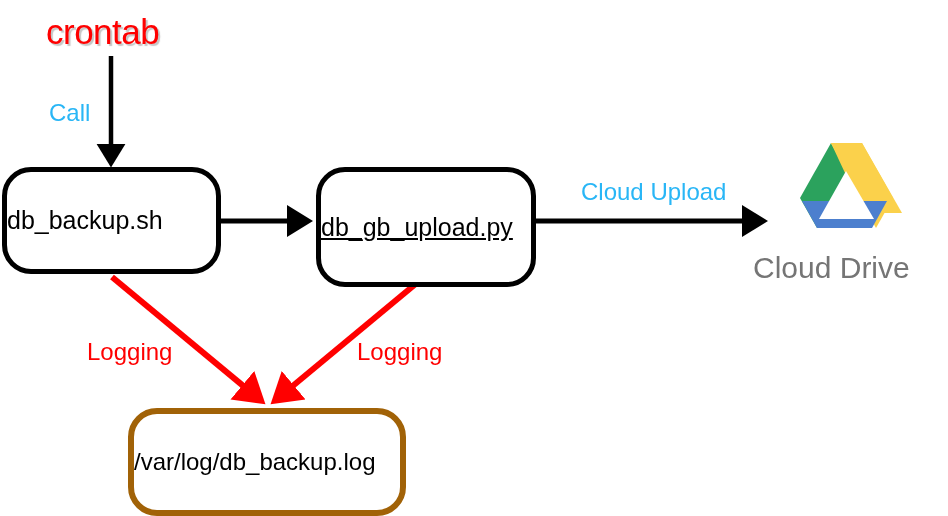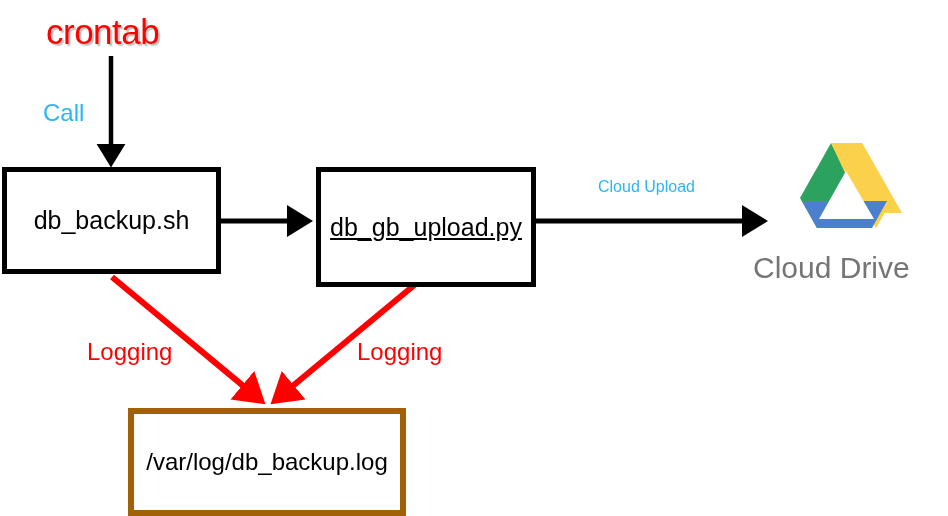--- a/index.html
+++ b/index.html
@@ -23,21 +23,22 @@
     top: 0;
     width: 948px;
     height: 516px;
   }
   .node-box {
     position: absolute;
     box-sizing: border-box;
     background: #ffffff;
     display: flex;
     align-items: center;
-    justify-content: center;
+    justify-content: flex-start;
+    border-radius: 29px;
   }
   .node-label {
     font-size: 25px;
     color: #000000;
     white-space: nowrap;
     font-family: "Liberation Sans", sans-serif;
   }
   #box-backup {
     left: 2px;
     top: 167px;
@@ -72,29 +73,29 @@
   #label-crontab {
     left: 46px;
     top: 12px;
     font-size: 35px;
     font-weight: normal;
     color: #ff0000;
     text-shadow: 2px 2px 1px rgba(150,150,150,0.55);
     letter-spacing: -0.5px;
   }
   #label-call {
-    left: 43px;
+    left: 49px;
     top: 99px;
     font-size: 24px;
     color: #29b6f6;
   }
   #label-cloud-upload {
-    left: 598px;
+    left: 581px;
     top: 178px;
-    font-size: 16px;
+    font-size: 24px;
     color: #29b6f6;
     text-align: right;
   }
   #label-logging-left {
     left: 87px;
     top: 338px;
     font-size: 24px;
     color: #ff0000;
   }
   #label-logging-right {

